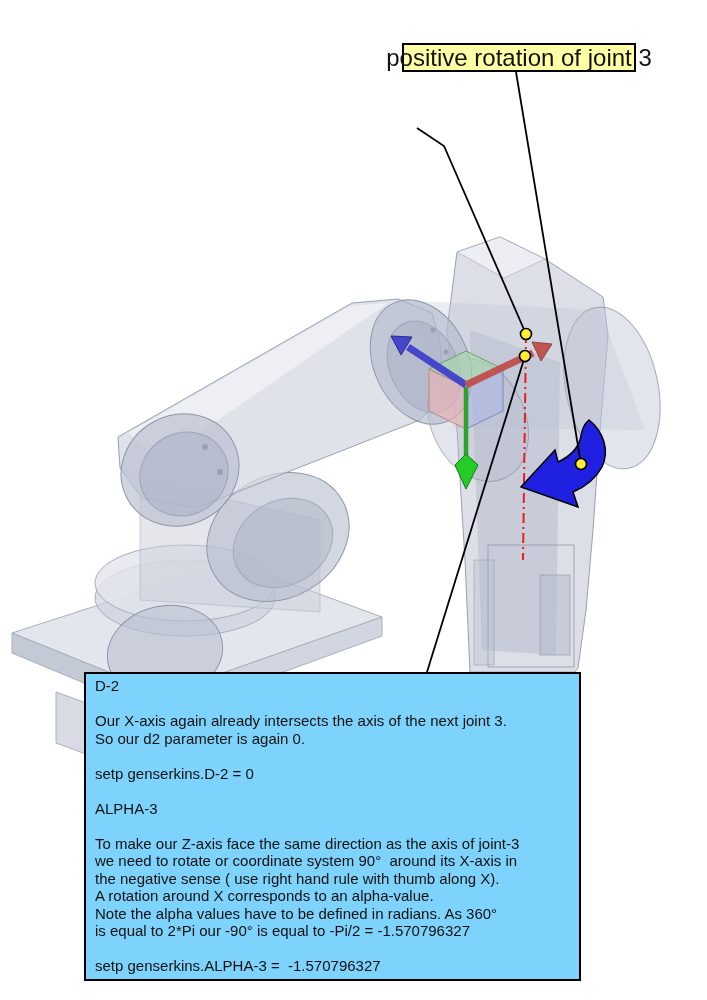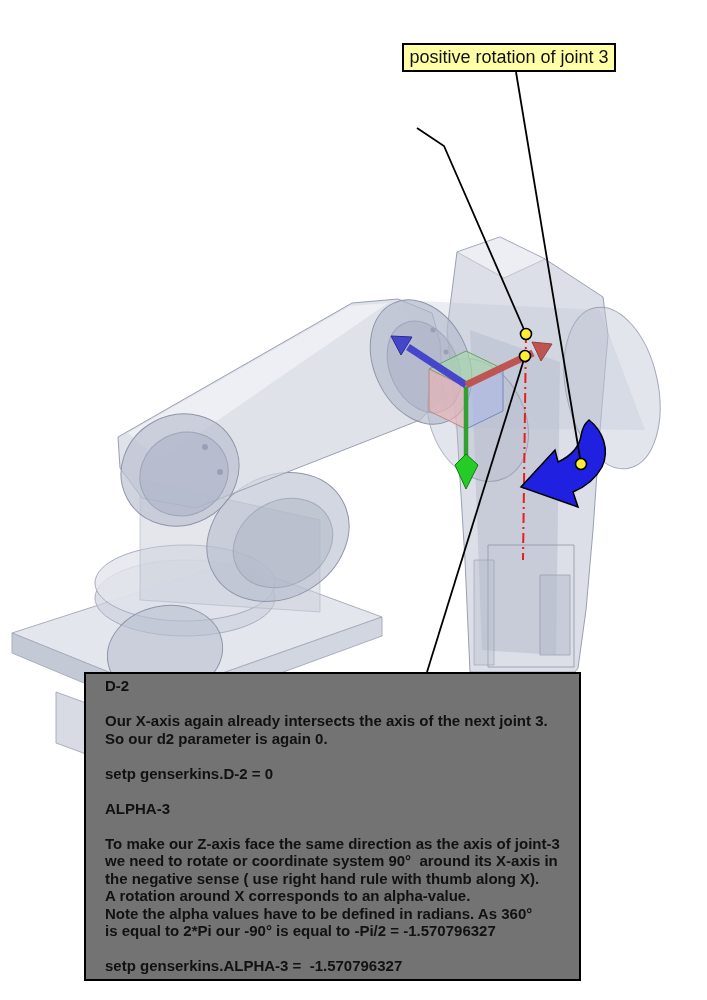--- a/index.html
+++ b/index.html
@@ -6,27 +6,27 @@
   .stage{
     position:relative;width:707px;height:1000px;background:#ffffff;
     font-family:"Liberation Sans", sans-serif;overflow:hidden;
   }
   .stage svg{position:absolute;left:0;top:0;}
   .callout{
     position:absolute;background:#ffffa5;border:2px solid #000;
     display:flex;align-items:center;justify-content:center;
     color:#111;box-sizing:border-box;white-space:nowrap;
   }
-  .callout.small{left:402px;top:43px;width:214px;height:29px;font-size:18px;}
+  .callout.small{left:402px;top:43px;width:234px;height:29px;font-size:24px;}
   .callout.big{left:273px;top:111px;width:144px;height:36px;font-size:21px;}
   .infobox{
     position:absolute;left:84px;top:672px;width:497px;height:309px;
-    background:#737373;border:2px solid #000;box-sizing:border-box;
-    padding:3px 9px 0 19px;font-size:15px;line-height:17.5px;color:#111;
-    white-space:pre-wrap;overflow:hidden;font-weight:bold;
+    background:#7dd3fc;border:2px solid #000;box-sizing:border-box;
+    padding:3px 9px 0 9px;font-size:15px;line-height:17.5px;color:#111;
+    white-space:pre-wrap;overflow:hidden;
   }
 </style>
 </head>
 <body>
 
 <div class="stage">
 
 <svg width="707" height="1000" viewBox="0 0 707 1000">
 
   <g stroke-linejoin="round">

